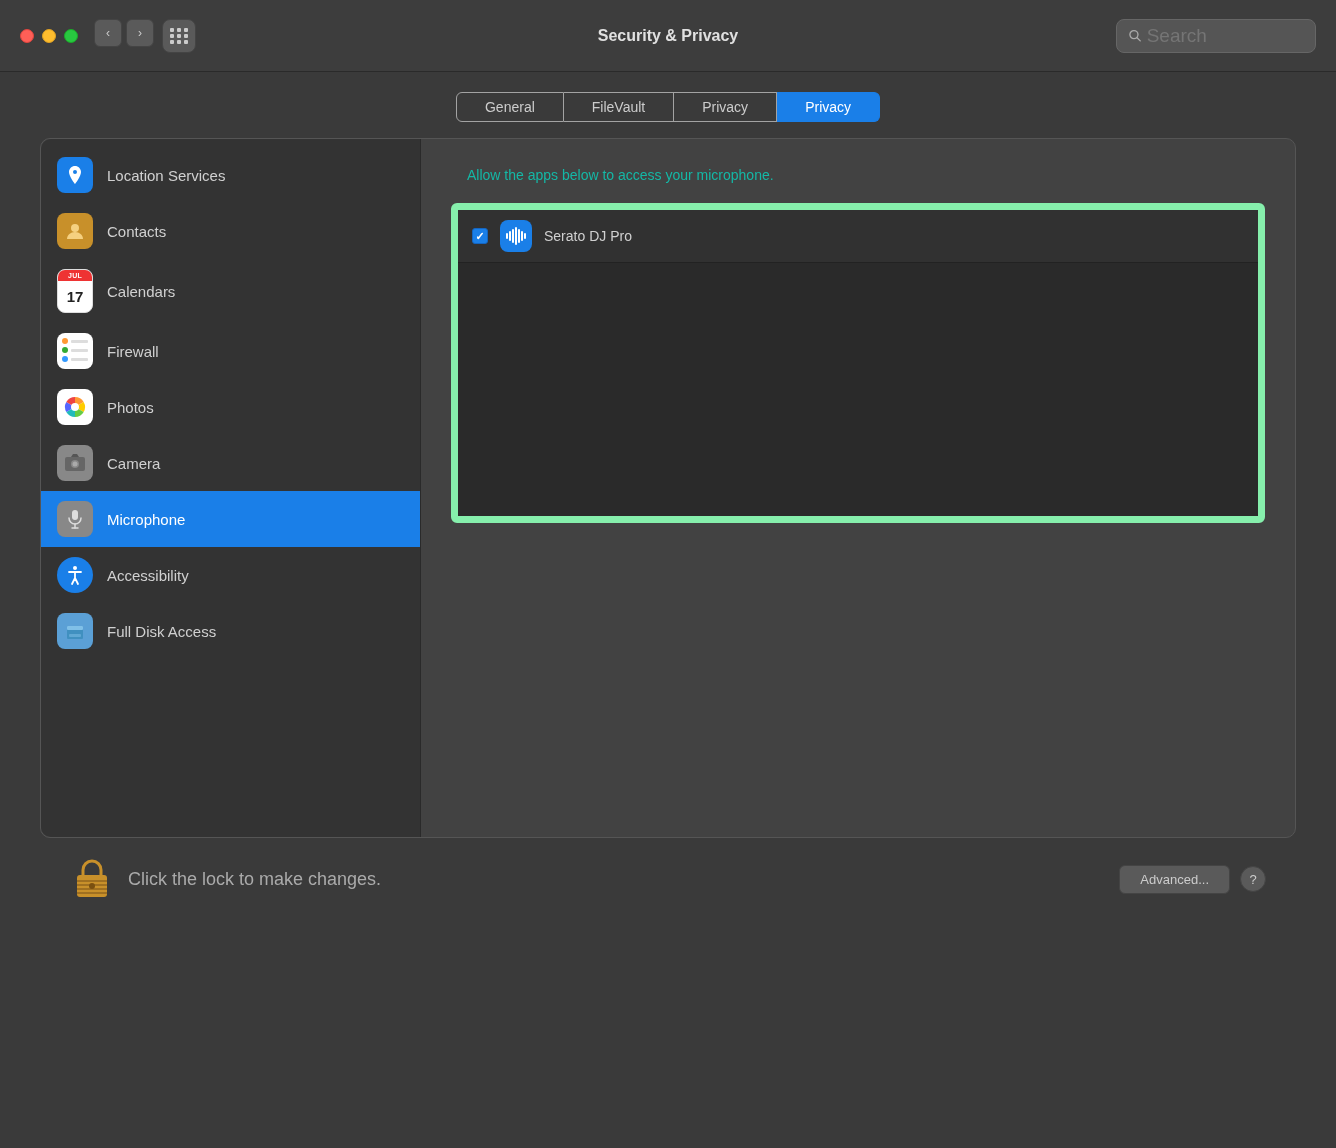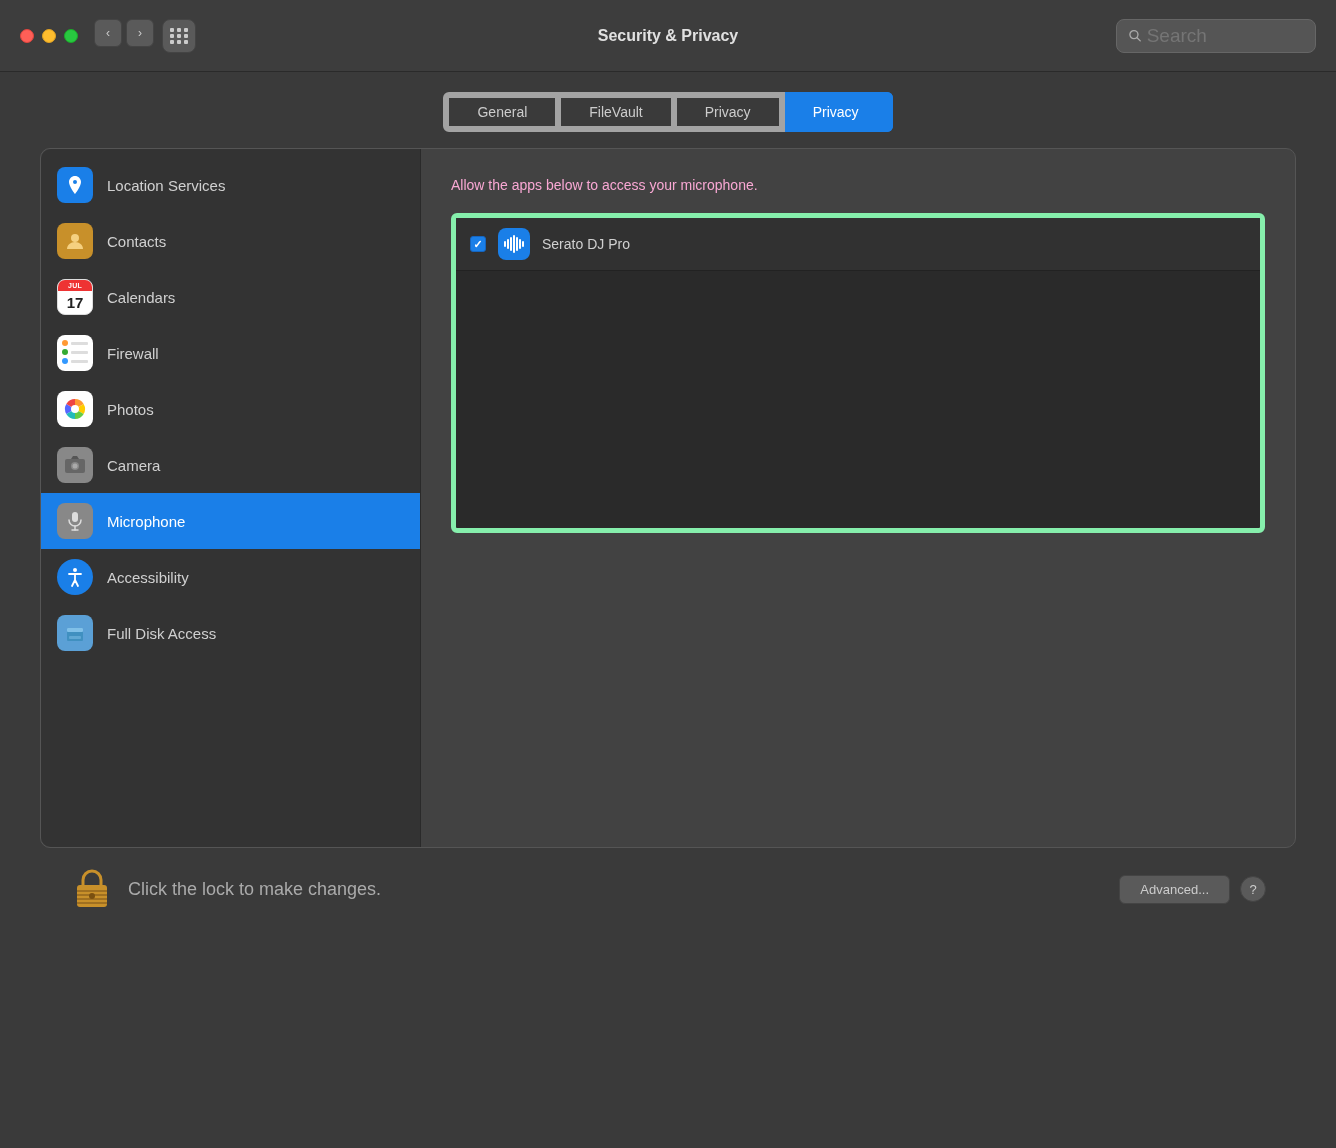--- a/index.html
+++ b/index.html
@@ -123,21 +123,21 @@
     .tabs-container {
       display: flex;
       justify-content: center;
       gap: 0;
       margin-bottom: 16px;
     }
 
     .tab {
       padding: 6px 28px;
       background: transparent;
-      border: 6px solid #a3a3a3;
+      border: 1px solid #a3a3a3;
       color: #ccc;
       font-size: 14px;
       cursor: pointer;
       border-radius: 0;
     }
 
     .tab:first-child {
       border-radius: 6px 0 0 6px;
     }
 
@@ -226,29 +226,30 @@
       background: #888;
     }
 
     
     .right-panel {
       flex: 1;
       padding: 28px 30px;
     }
 
     .panel-description {
-      color: #f9a8d4;
+      color: #14b8a6;
       font-size: 14px;
       margin-bottom: 20px;
+      margin-left: 16px;
     }
 
     .apps-list {
       background: #2a2a2a;
       border-radius: 6px;
-      border: 5px solid #86efac;
+      border: 7px solid #86efac;
       overflow: hidden;
       min-height: 320px;
     }
 
     .app-row {
       display: flex;
       align-items: center;
       padding: 10px 14px;
       gap: 12px;
       background: #313131;
@@ -340,21 +341,21 @@
       align-items: center;
       justify-content: center;
       color: #ccc;
       font-size: 13px;
       cursor: pointer;
     }
 
     
     .cal-icon {
       width: 36px;
-      height: 36px;
+      height: 44px;
       border-radius: 8px;
       overflow: hidden;
       background: #fff;
       display: flex;
       flex-direction: column;
       border: 1px solid #ddd;
     }
     .cal-header {
       background: #e33;
       height: 11px;

